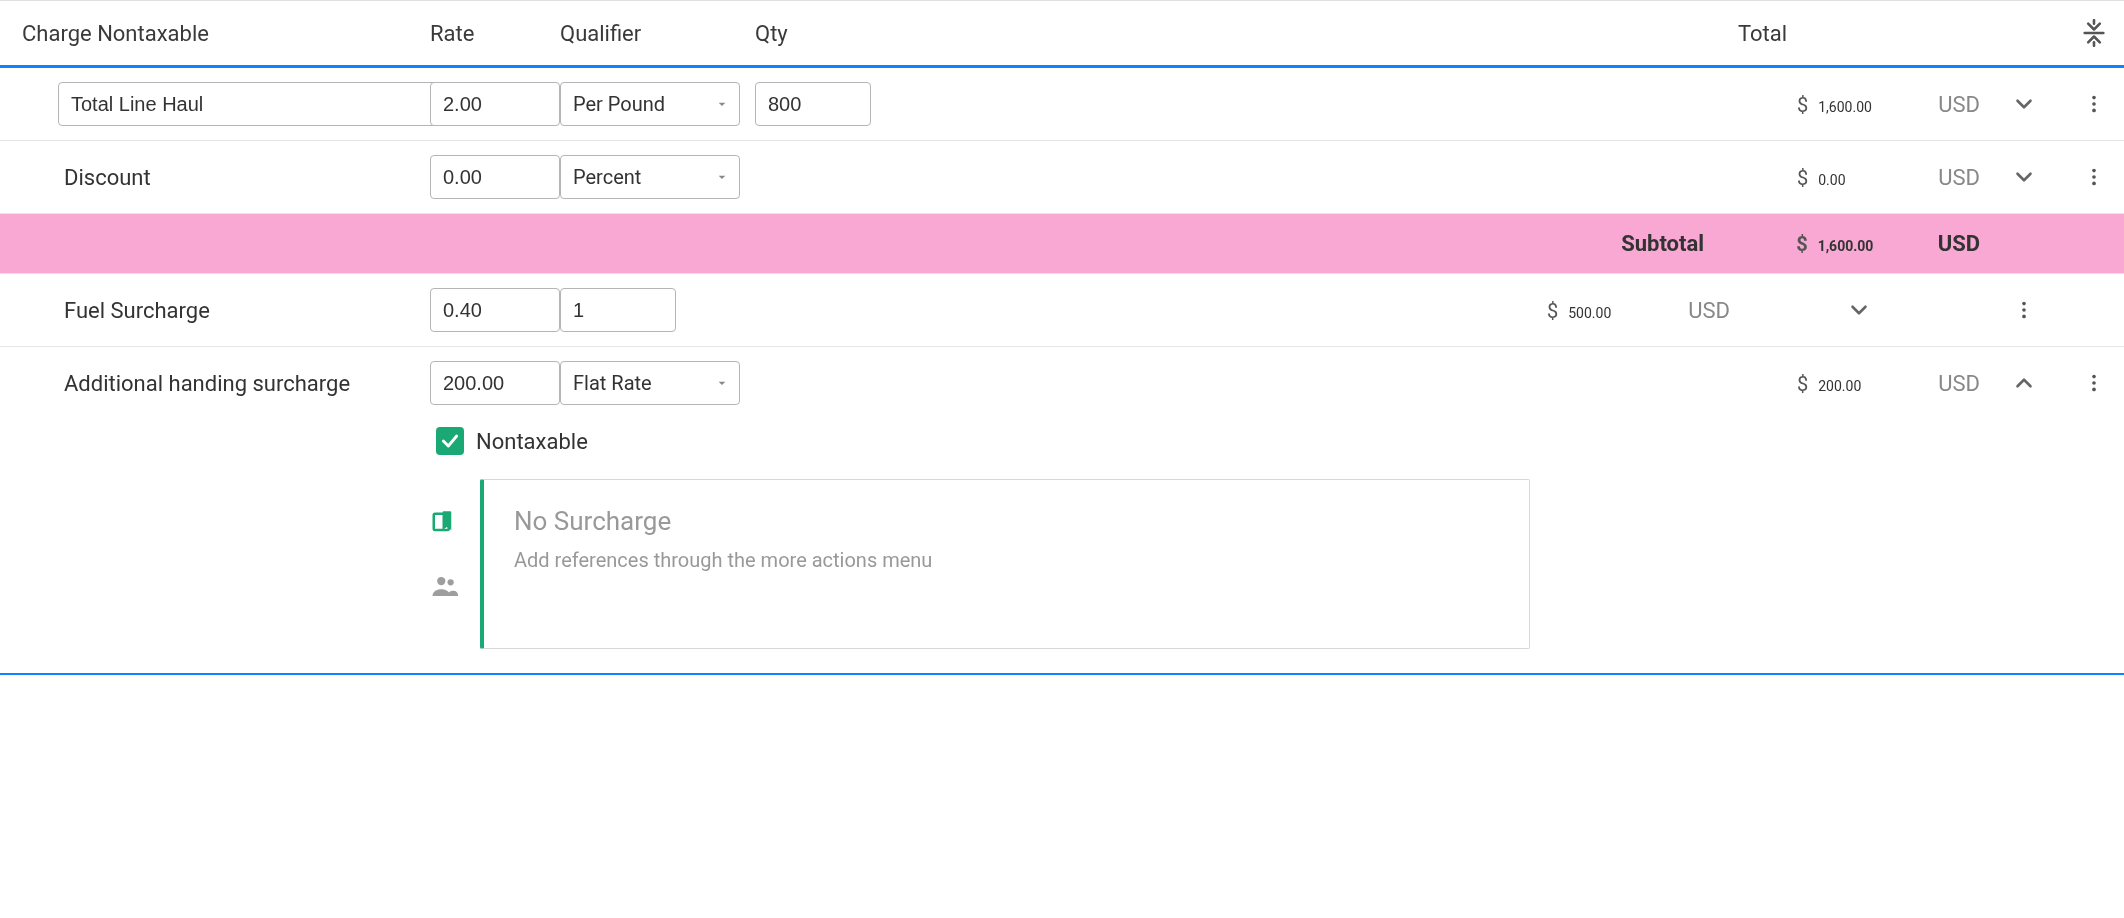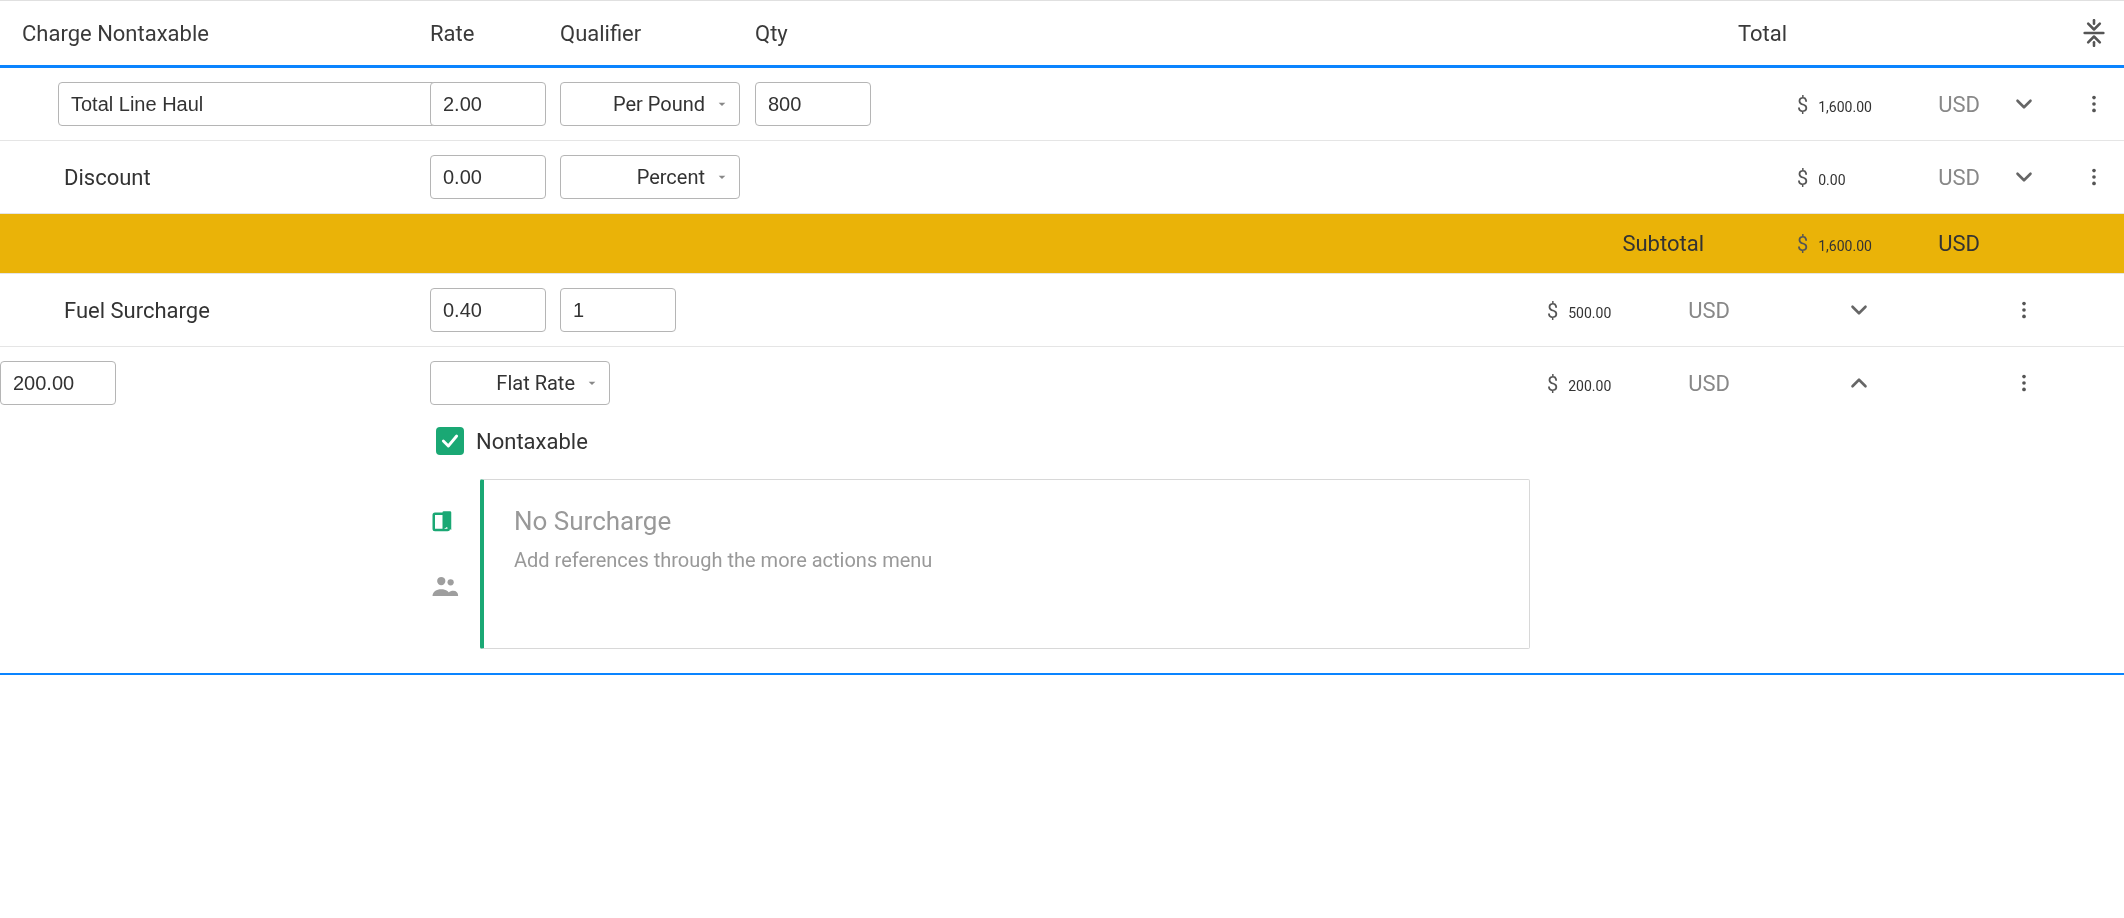--- a/index.html
+++ b/index.html
@@ -67,61 +67,61 @@
     width: 100%;
     height: 44px;
     border: 1px solid #b5b5b5;
     border-radius: 4px;
     padding: 6px 12px;
     font-size: 20px;
     color:#333;
     background:#fff;
   }
   .text-input.desc { width: 405px; }
-  .text-input.rate { width: 116px; }
+  .text-input.rate { width: 130px; }
   .text-input.qty  { width: 116px; }
   .select-wrap {
     position: relative;
     width: 180px;
   }
   .select-box {
     width: 100%;
     height: 44px;
     border: 1px solid #b5b5b5;
     border-radius: 4px;
     padding: 6px 34px 6px 12px;
     font-size: 20px;
     color:#333;
     background:#fff;
     display:flex;
     align-items:center;
     cursor:pointer;
-    justify-content:flex-end;
   }
   .select-caret {
     position:absolute;
     right:10px;
     top:50%;
     transform:translateY(-50%);
     pointer-events:none;
     color:#888;
   }
   .static-label {
     font-size: 22px;
     color:#333;
     padding-left: 6px;
   }
   .subtotal-row {
     display:grid;
     grid-template-columns: 430px 130px 195px 210px 1fr 250px 80px 60px;
     align-items:center;
-    background:#eab308;
+    background:#f9a8d4;
     padding: 14px 0;
     border-bottom: 1px solid #e5e5e5;
     min-height: 60px;
+    font-weight: bold;
   }
   .subtotal-label-cell {
     grid-column: 5;
     text-align:right;
     padding-right: 30px;
     font-size:22px;
     color:#333;
   }
   .subtotal-row .cell-total {
     grid-column: 6;
@@ -340,20 +340,23 @@
         <svg width="22" height="22" viewBox="0 0 24 24" fill="#555">
             <circle cx="12" cy="5" r="2"></circle>
             <circle cx="12" cy="12" r="2"></circle>
             <circle cx="12" cy="19" r="2"></circle>
           </svg>
       </span>
     </div>
   </div>
 
   <div class="data-row no-border">
+    <div class="cell-desc">
+      <span class="static-label">Additional handing surcharge</span>
+    </div>
     <div class="cell-rate">
       <input class="text-input rate" value="200.00" style="">
     </div>
     <div class="cell-qual">
       <div class="select-wrap">
         <div class="select-box">
           <span>Flat Rate</span>
         </div>
         <span class="select-caret">
           <svg width="16" height="16" viewBox="0 0 24 24" fill="#888">

